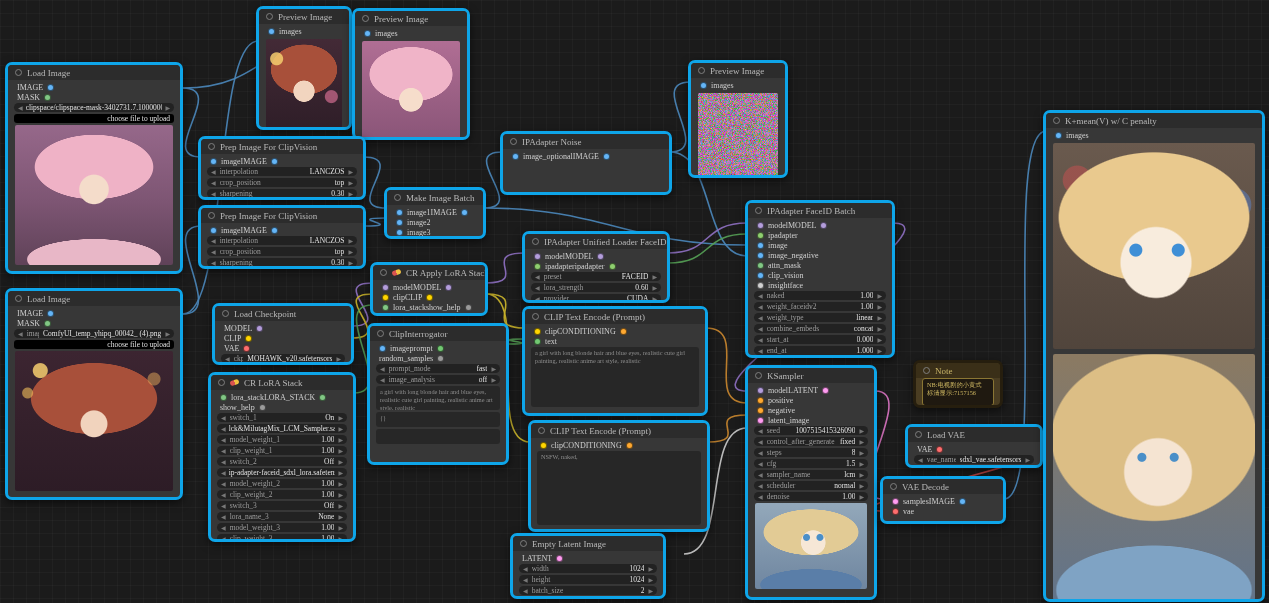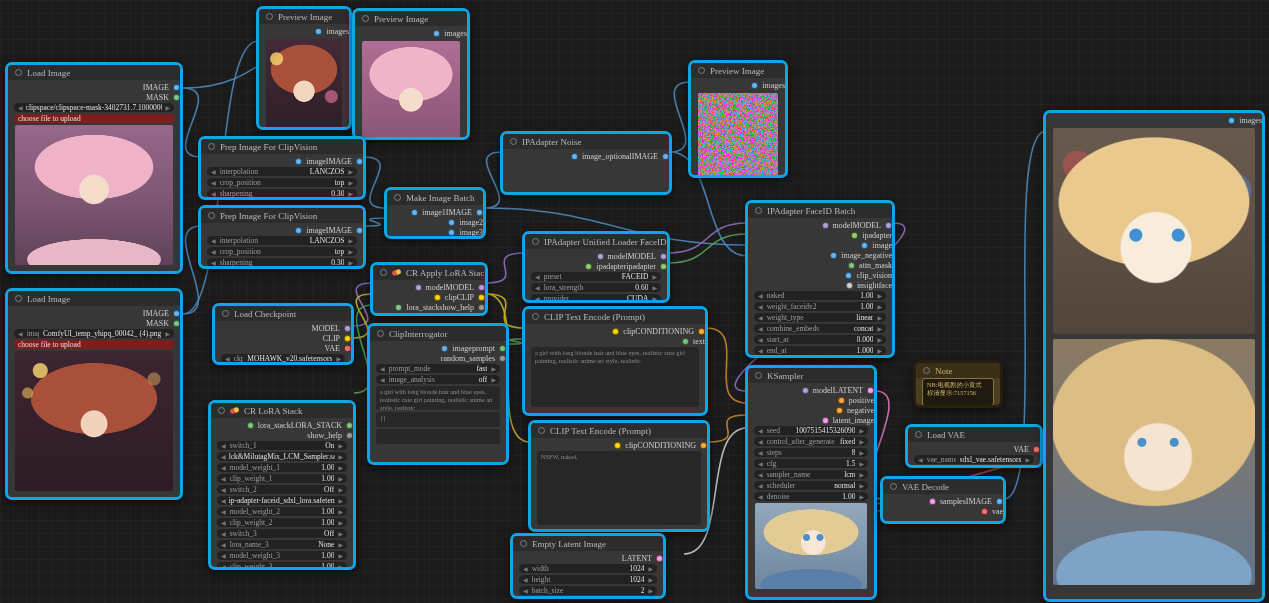--- a/index.html
+++ b/index.html
@@ -14,32 +14,32 @@
   svg.wires path{fill:none;stroke-width:1.6;opacity:.92;}
 
   .node{position:absolute;background:#373737;border:3px solid #0ea5e9;border-radius:7px;
         box-shadow:0 3px 8px rgba(0,0,0,.55);overflow:hidden;box-sizing:border-box;color:#ccc;font-family:Liberation Serif, serif;}
   .ntitle{height:15px;background:#2c2c2c;display:flex;align-items:center;gap:5px;
           padding:0 7px;font-size:9px;color:#b8b8b8;white-space:nowrap;overflow:hidden;}
   .tdot{width:7px;height:7px;border:1.5px solid #7f7f7f;border-radius:50%;box-sizing:border-box;flex:none;}
   .pill{width:9px;height:5px;border-radius:3px;flex:none;
         background:linear-gradient(90deg,#d9534f 50%,#f0c040 50%);transform:rotate(-18deg);}
   .slots{padding:2px 0 1px 0;}
-  .srow{display:flex;justify-content:flex-end;align-items:center;height:10px;
-        padding:0 0;font-size:8px;color:#cfcfcf;}
+  .srow{display:flex;justify-content:flex-start;align-items:center;height:10px;
+        padding:0 9px;font-size:8px;color:#cfcfcf;}
   .sin,.sout{display:flex;align-items:center;gap:4px;white-space:nowrap;}
   .dot{width:7px;height:7px;border-radius:50%;flex:none;border:1px solid rgba(0,0,0,.55);box-sizing:border-box;}
   .widgets{padding:0 6px;}
   .widget{height:9px;border-radius:5px;background:#222;display:flex;align-items:center;
           font-size:7.5px;color:#a8a8a8;padding:0 4px;margin-bottom:2px;overflow:hidden;}
   .arr{color:#777;font-size:6px;flex:none;}
   .wlab{flex:1;margin:0 4px;color:#9d9d9d;white-space:nowrap;overflow:hidden;text-align:left;}
   .wval{margin-right:4px;color:#e2e2e2;white-space:nowrap;overflow:hidden;}
   .widget.cc .wval{flex:1;text-align:center;margin:0 3px;}
-  .widget.btn{justify-content:flex-start;background:#7f1d1d;border-radius:3px;color:#cfcfcf;}
+  .widget.btn{justify-content:flex-end;background:#000000;border-radius:3px;color:#cfcfcf;}
   .widget.btn .wval{margin:0;}
   .widget.ta{display:block;height:auto;background:#272727;border-radius:3px;color:#8d8d8d;
              font-size:6.3px;line-height:1.25;padding:2px 4px;white-space:pre-wrap;
              text-align:left;overflow:hidden;}
   .nimg{margin:2px 7px 5px 7px;border-radius:2px;overflow:hidden;position:relative;}
   .nimg svg{display:block;width:100%;height:100%;}
 
   
   .node.note{background:#4a3d22;border-color:#261e0e;}
   .node.note .ntitle{background:#3a2f18;color:#c9b569;}
@@ -532,21 +532,21 @@
           <span class="arr">◀</span>
           <span class="wlab">image_analysis</span>
           <span class="wval">off</span>
           <span class="arr">▶</span>
         </div>
         <div class="widget ta" style="height: 20px;"><span>a girl with long blonde hair and blue eyes, realistic cute girl painting, realistic anime art style, realistic</span></div>
         <div class="widget ta" style="height: 11px;"><span>{}</span></div>
         <div class="widget ta" style="height: 11px;"><span></span></div>
       </div>
     </div>
-    <div class="node" style="left: 208px; top: 372px; width: 148px; height: 170px; margin-top: 28px;">
+    <div class="node" style="left: 208px; top: 372px; width: 148px; height: 170px;">
       <div class="ntitle">
         <span class="tdot"></span>
         <span class="pill"></span>
         <span class="ttext">CR LoRA Stack</span>
       </div>
       <div class="slots">
         <div class="srow">
           <div class="sin">
             <span class="dot" style="background: rgb(129, 199, 132);"></span>
             <span class="slab">lora_stack</span>
@@ -961,20 +961,24 @@
         <div class="srow">
           <div class="sin">
             <span class="dot" style="background: rgb(255, 110, 110);"></span>
             <span class="slab">vae</span>
           </div>
           <div class="sout"></div>
         </div>
       </div>
     </div>
     <div class="node" style="left: 1043px; top: 110px; width: 222px; height: 492px;">
+      <div class="ntitle">
+        <span class="tdot"></span>
+        <span class="ttext">K+mean(V) w/ C penalty</span>
+      </div>
       <div class="slots">
         <div class="srow">
           <div class="sin">
             <span class="dot" style="background: rgb(100, 181, 246);"></span>
             <span class="slab">images</span>
           </div>
           <div class="sout"></div>
         </div>
       </div>
       <div class="nimg img-blonde-anime" style="height: 206px;"></div>

